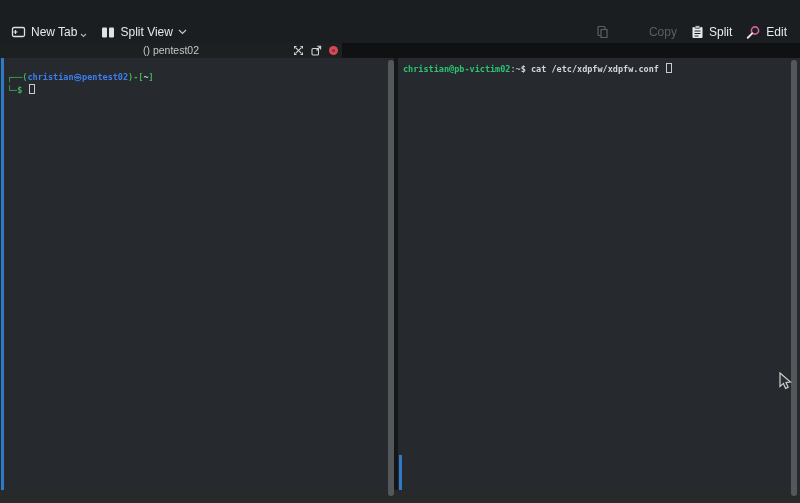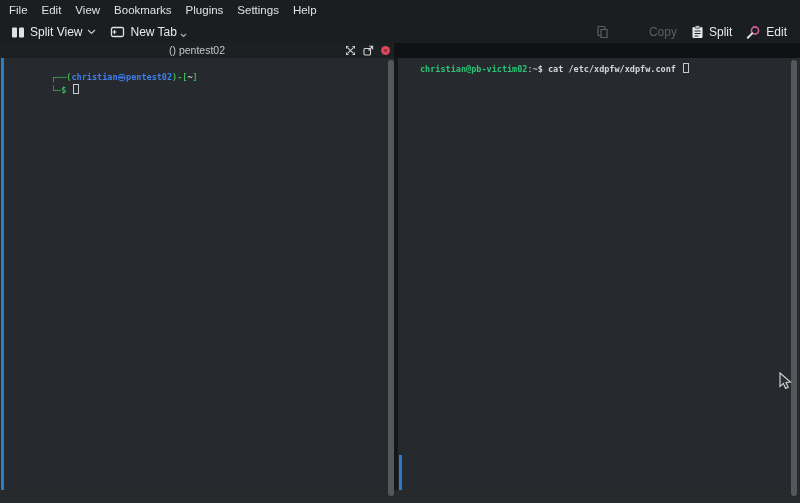--- a/index.html
+++ b/index.html
@@ -30,21 +30,21 @@
   }
   .tb-btn.disabled { color:#5a5f62;gap:40px; }
   .tb-btn svg { display:block; }
   .mini-chevron { margin-left:-2px; margin-top:7px; }
   
   .header-row { position:absolute; left:0; top:43px; width:800px; height:15px; background:#0f1112; }
   .pane-header {
     position:absolute; top:0; height:15px; background:#1d2021;
     display:flex; align-items:center; justify-content:center;
   }
-  .pane-header.left { left:0; width:394px; }
+  .pane-header.left { left:0; width:342px; }
   .pane-header.right { left:398px; width:402px; }
   .pane-title { color:#c3c7ca; font-size:10.5px; line-height:15px; }
   .pane-controls {
     position:absolute; right:4px; top:0; height:15px;
     display:flex; align-items:center; gap:7px;
   }
   .close-dot {
     width:9px; height:9px; border-radius:50%;
     background:var(--close-red,#d9475a); position:relative;
   }
@@ -58,22 +58,22 @@
   }
   .pane.left  { left:0;   width:394px; }
   .pane.right { left:398px; width:402px; }
   .splitter { position:absolute; left:394px; top:58px; width:4px; height:432px; background:#141617; }
   .bottom-strip { position:absolute; left:0; top:490px; width:800px; height:13px; background:#28292b; }
 
   .term {
     font-family:"DejaVu Sans Mono", monospace; font-size:8.5px; line-height:13px;
     color:#ced2d6; white-space:pre;
   }
-  .pane.left  .term { padding:13px 14px 0 7px;margin-left:44px; }
-  .pane.right .term { padding:5px 0 0 22px; }
+  .pane.left  .term { padding:13px 14px 0 7px; }
+  .pane.right .term { padding:5px 0 0 5px; }
   .bold { font-weight:bold; }
   .fg-green { color:var(--prompt-green,#3db954); }
   .fg-blue  { color:var(--prompt-blue,#3d7ef0); }
   .fg-hostgreen { color:var(--host-green,#2dc274); }
   .fg-white { color:#d3d7da; }
   .cursor {
     display:inline-block; width:6px; height:10px;
     border:1px solid #c6cbcf; vertical-align:-1px; margin-left:2px;
   }
   
@@ -88,60 +88,51 @@
   .scrollbar-handle.left-pane  { left:388px; }
   .scrollbar-handle.right-pane { left:791px; }
   
   .mouse-pointer { position:absolute; left:779px; top:372px; }
 </style>
 </head>
 <body>
 
 <div class="window">
 
-  <div class="menubar">
-    <span class="menu-item">File</span>
-    <span class="menu-item">Edit</span>
-    <span class="menu-item">View</span>
-    <span class="menu-item">Bookmarks</span>
-    <span class="menu-item">Plugins</span>
-    <span class="menu-item">Settings</span>
-    <span class="menu-item">Help</span>
-  </div>
 
   <div class="toolbar">
     <div class="tb-group">
-      <div class="tb-btn">
-        <span>
-          <svg width="14" height="13" viewBox="0 0 14 13">
-            <rect x="1" y="1.5" width="5" height="10" rx="1" fill="#dfe2e4"></rect>
-            <rect x="8" y="1.5" width="5" height="10" rx="1" fill="#dfe2e4"></rect>
-          </svg>
-        </span>
-        <span>Split View</span>
-        <span>
-          <svg width="9" height="6" viewBox="0 0 9 6">
-              <path d="M1 1 L4.5 4.5 L8 1" fill="none" stroke="#c6c9cb" stroke-width="1.2"></path>
-            </svg>
-        </span>
-      </div>
       <div class="tb-btn">
         <span>
           <svg width="15" height="14" viewBox="0 0 15 14">
             <rect x="1.5" y="2.5" width="12" height="9" rx="1.5" fill="none" stroke="#dfe2e4" stroke-width="1.3"></rect>
             <path d="M4.5 5 v4 M2.5 7 h4" stroke="#dfe2e4" stroke-width="1.2"></path>
           </svg>
         </span>
         <span>New Tab</span>
         <span class="mini-chevron">
           <svg width="7" height="5" viewBox="0 0 7 5">
               <path d="M1 1 L3.5 3.5 L6 1" fill="none" stroke="#aeb2b4" stroke-width="1.1"></path>
             </svg>
         </span>
       </div>
+      <div class="tb-btn">
+        <span>
+          <svg width="14" height="13" viewBox="0 0 14 13">
+            <rect x="1" y="1.5" width="5" height="10" rx="1" fill="#dfe2e4"></rect>
+            <rect x="8" y="1.5" width="5" height="10" rx="1" fill="#dfe2e4"></rect>
+          </svg>
+        </span>
+        <span>Split View</span>
+        <span>
+          <svg width="9" height="6" viewBox="0 0 9 6">
+              <path d="M1 1 L4.5 4.5 L8 1" fill="none" stroke="#c6c9cb" stroke-width="1.2"></path>
+            </svg>
+        </span>
+      </div>
     </div>
     <div class="tb-group">
       <div class="tb-btn disabled">
         <span>
           <svg width="13" height="14" viewBox="0 0 13 14">
             <rect x="2" y="1.5" width="7" height="9" rx="1" fill="none" stroke="#5a5f62" stroke-width="1.2"></rect>
             <path d="M5 4.5 h6 v8 h-6 z" fill="#1b1e20" stroke="#5a5f62" stroke-width="1.2"></path>
           </svg>
         </span>
         <span>Copy</span>

